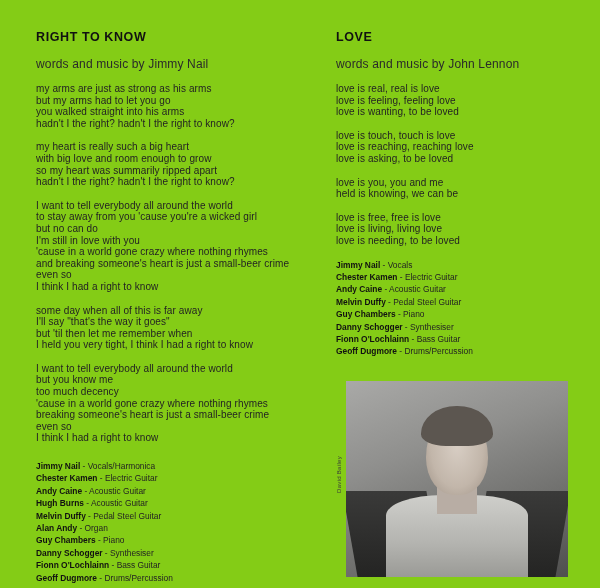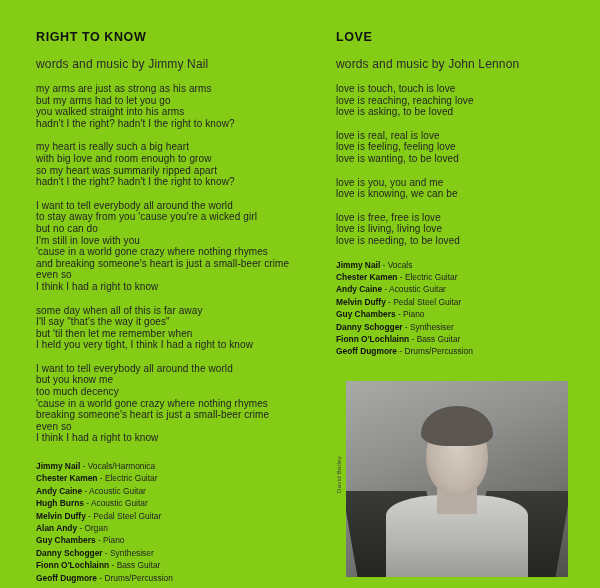--- a/index.html
+++ b/index.html
@@ -229,32 +229,32 @@
         <div class="row"><span class="name">Fionn O'Lochlainn</span> - <span>Bass Guitar</span></div>
         <div class="row"><span class="name">Geoff Dugmore</span> - <span>Drums/Percussion</span></div>
       </div>
     </div>
 
     <div class="col-right">
       <h1 class="song-title">LOVE</h1>
       <p class="credit">words and music by John Lennon</p>
       <div class="lyrics">
         <div class="stanza">
+          <div>love is real, real is love</div>
+          <div>love is feeling, feeling love</div>
+          <div>love is wanting, to be loved</div>
+        </div>
+        <div class="stanza">
           <div>love is touch, touch is love</div>
           <div>love is reaching, reaching love</div>
           <div>love is asking, to be loved</div>
         </div>
         <div class="stanza">
-          <div>love is real, real is love</div>
-          <div>love is feeling, feeling love</div>
-          <div>love is wanting, to be loved</div>
-        </div>
-        <div class="stanza">
           <div>love is you, you and me</div>
-          <div>love is knowing, we can be</div>
+          <div>held is knowing, we can be</div>
         </div>
         <div class="stanza">
           <div>love is free, free is love</div>
           <div>love is living, living love</div>
           <div>love is needing, to be loved</div>
         </div>
       </div>
 
       <div class="musicians right-musicians">
         <div class="row"><span class="name">Jimmy Nail</span> - <span>Vocals</span></div>

